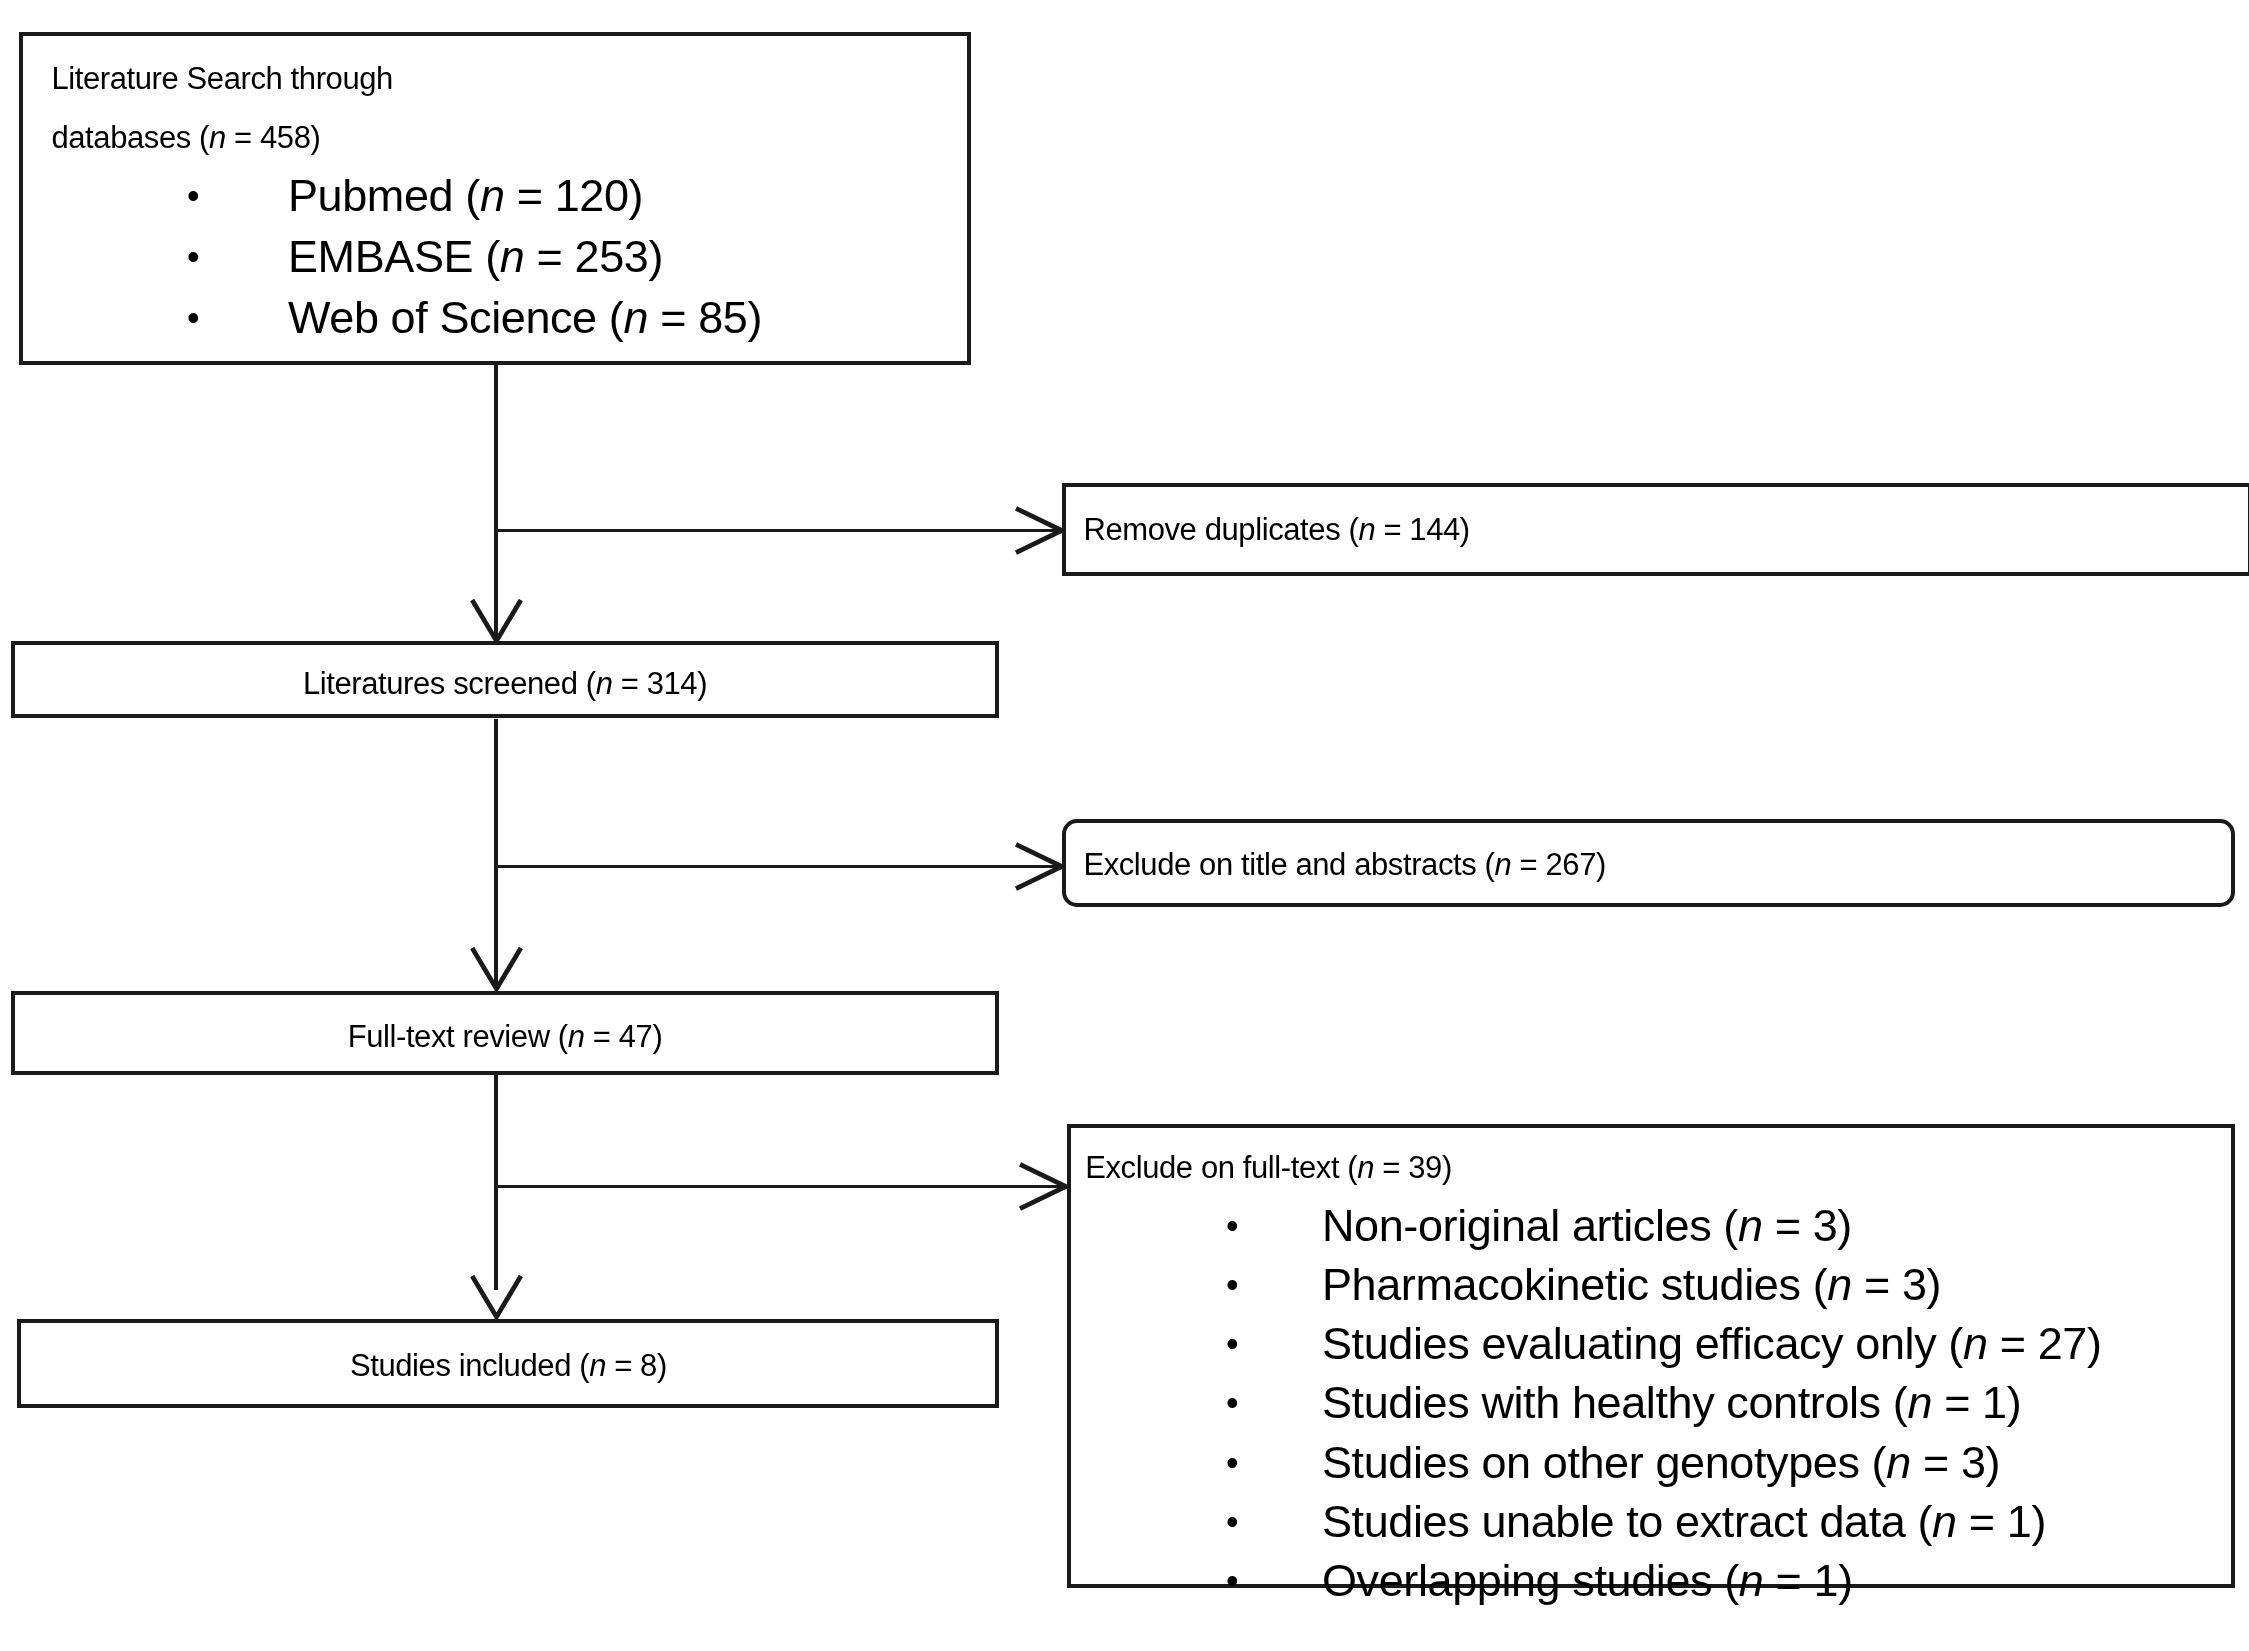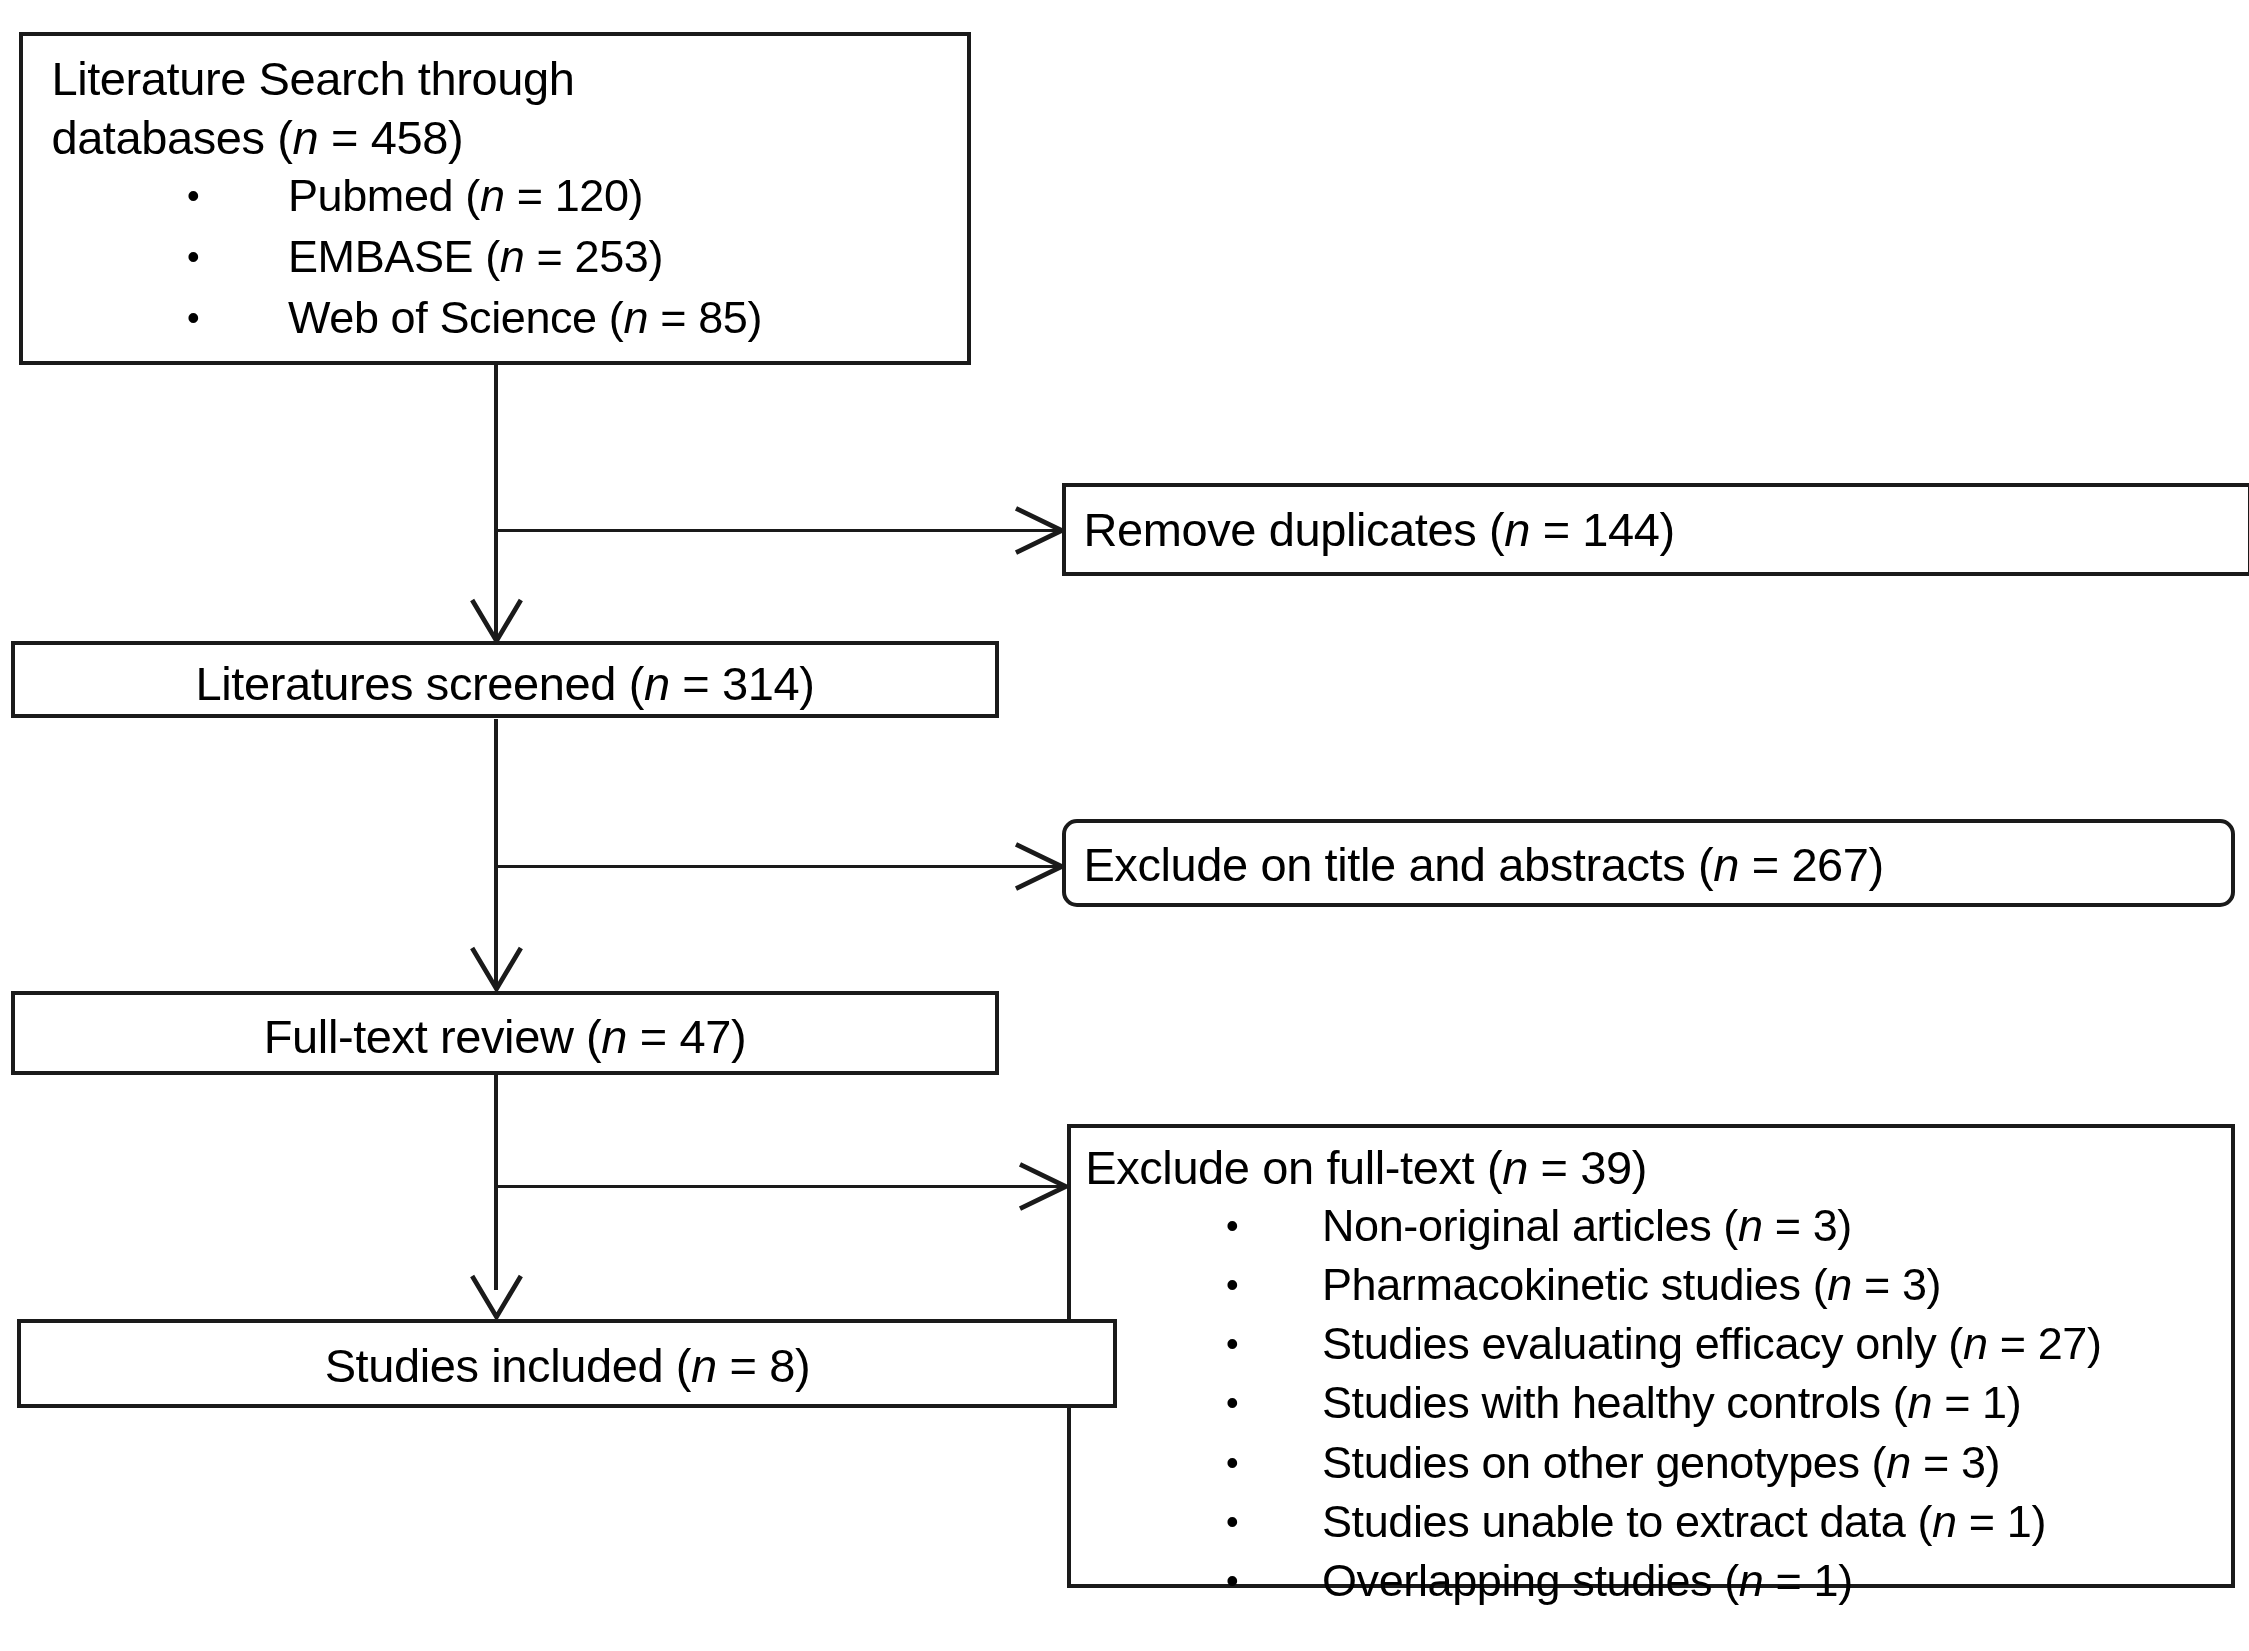--- a/index.html
+++ b/index.html
@@ -16,21 +16,21 @@
     color: #000000;
     overflow: hidden;
   }
   .box {
     position: absolute;
     box-sizing: border-box;
     border: 4px solid #1a1a1a;
     background: #ffffff;
   }
   .box-text {
-    font-size: 47px;
+    font-size: 31px;
     line-height: 57px;
     white-space: nowrap;
     letter-spacing: -0.4px;
   }
   .centered-text {
     position: absolute;
     left: 0;
     right: 0;
     text-align: center;
   }
@@ -161,18 +161,18 @@
     <div class="bullet-row" style="left:155px; top:365px;">
       <span class="bullet-dot" style="left:0px; top:0px;">•</span>
       <span style="margin-left:96px;">Studies unable to extract data (<span class="it">n</span> = 1)</span>
     </div>
     <div class="bullet-row" style="left:155px; top:424px;">
       <span class="bullet-dot" style="left:0px; top:0px;">•</span>
       <span style="margin-left:96px;">Overlapping studies (<span class="it">n</span> = 1)</span>
     </div>
   </div>
 
-  <div class="box" style="left:17.4px; top:1319px; width:1100px; height:89px;">
+  <div class="box" style="left:17.4px; top:1319px; width:982px; height:89px;">
     <div class="box-text centered-text" style="top:14.2px;">Studies included (<span class="it">n</span> = 8)</div>
   </div>
 
 </div>
 
 
 </body></html>

